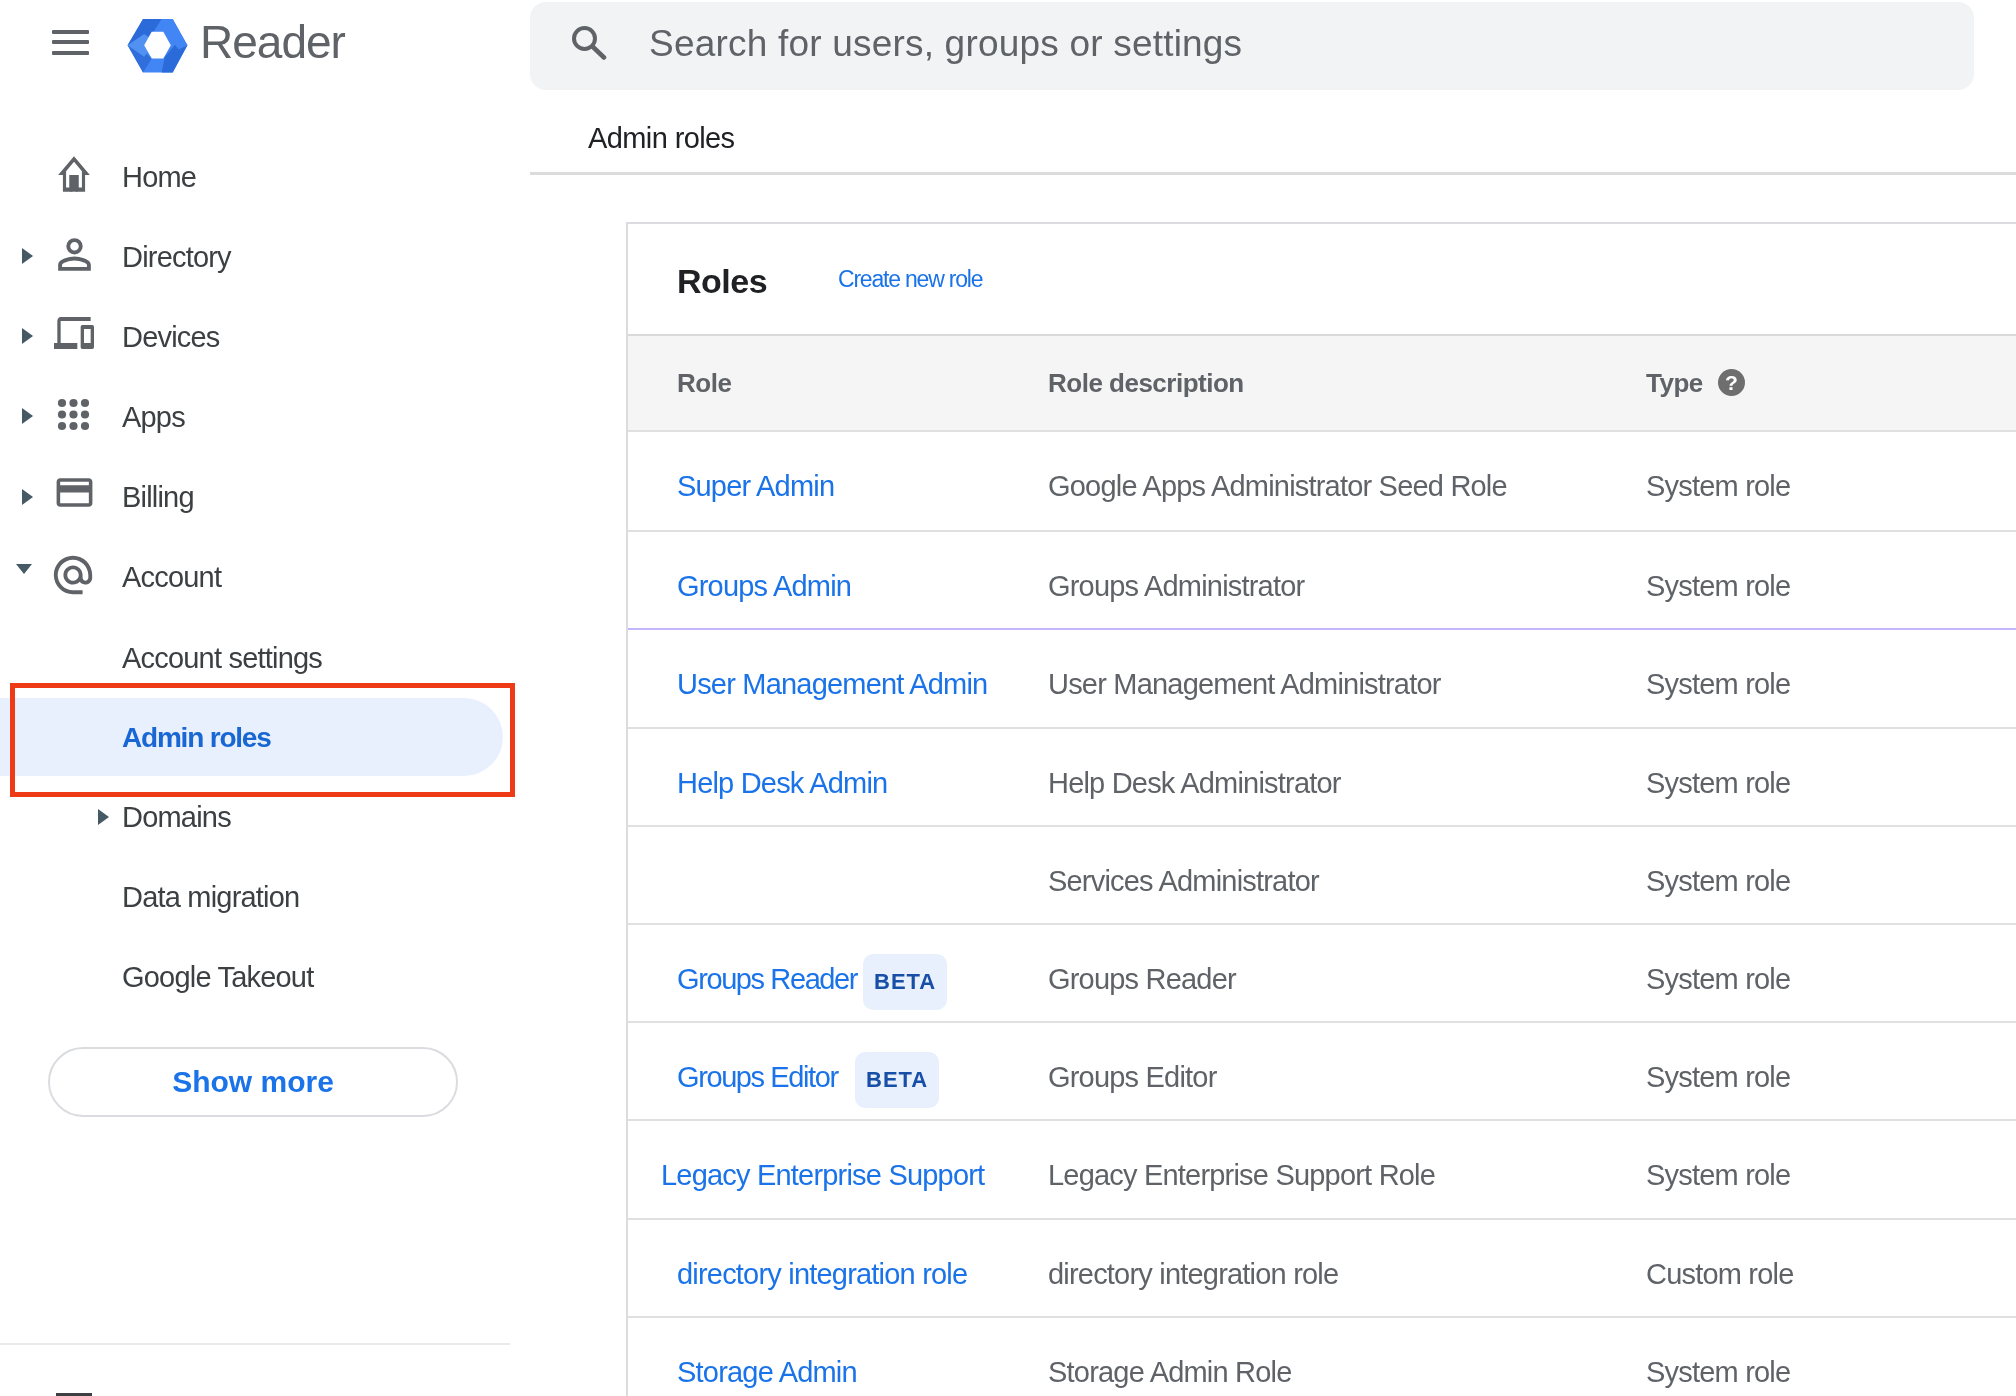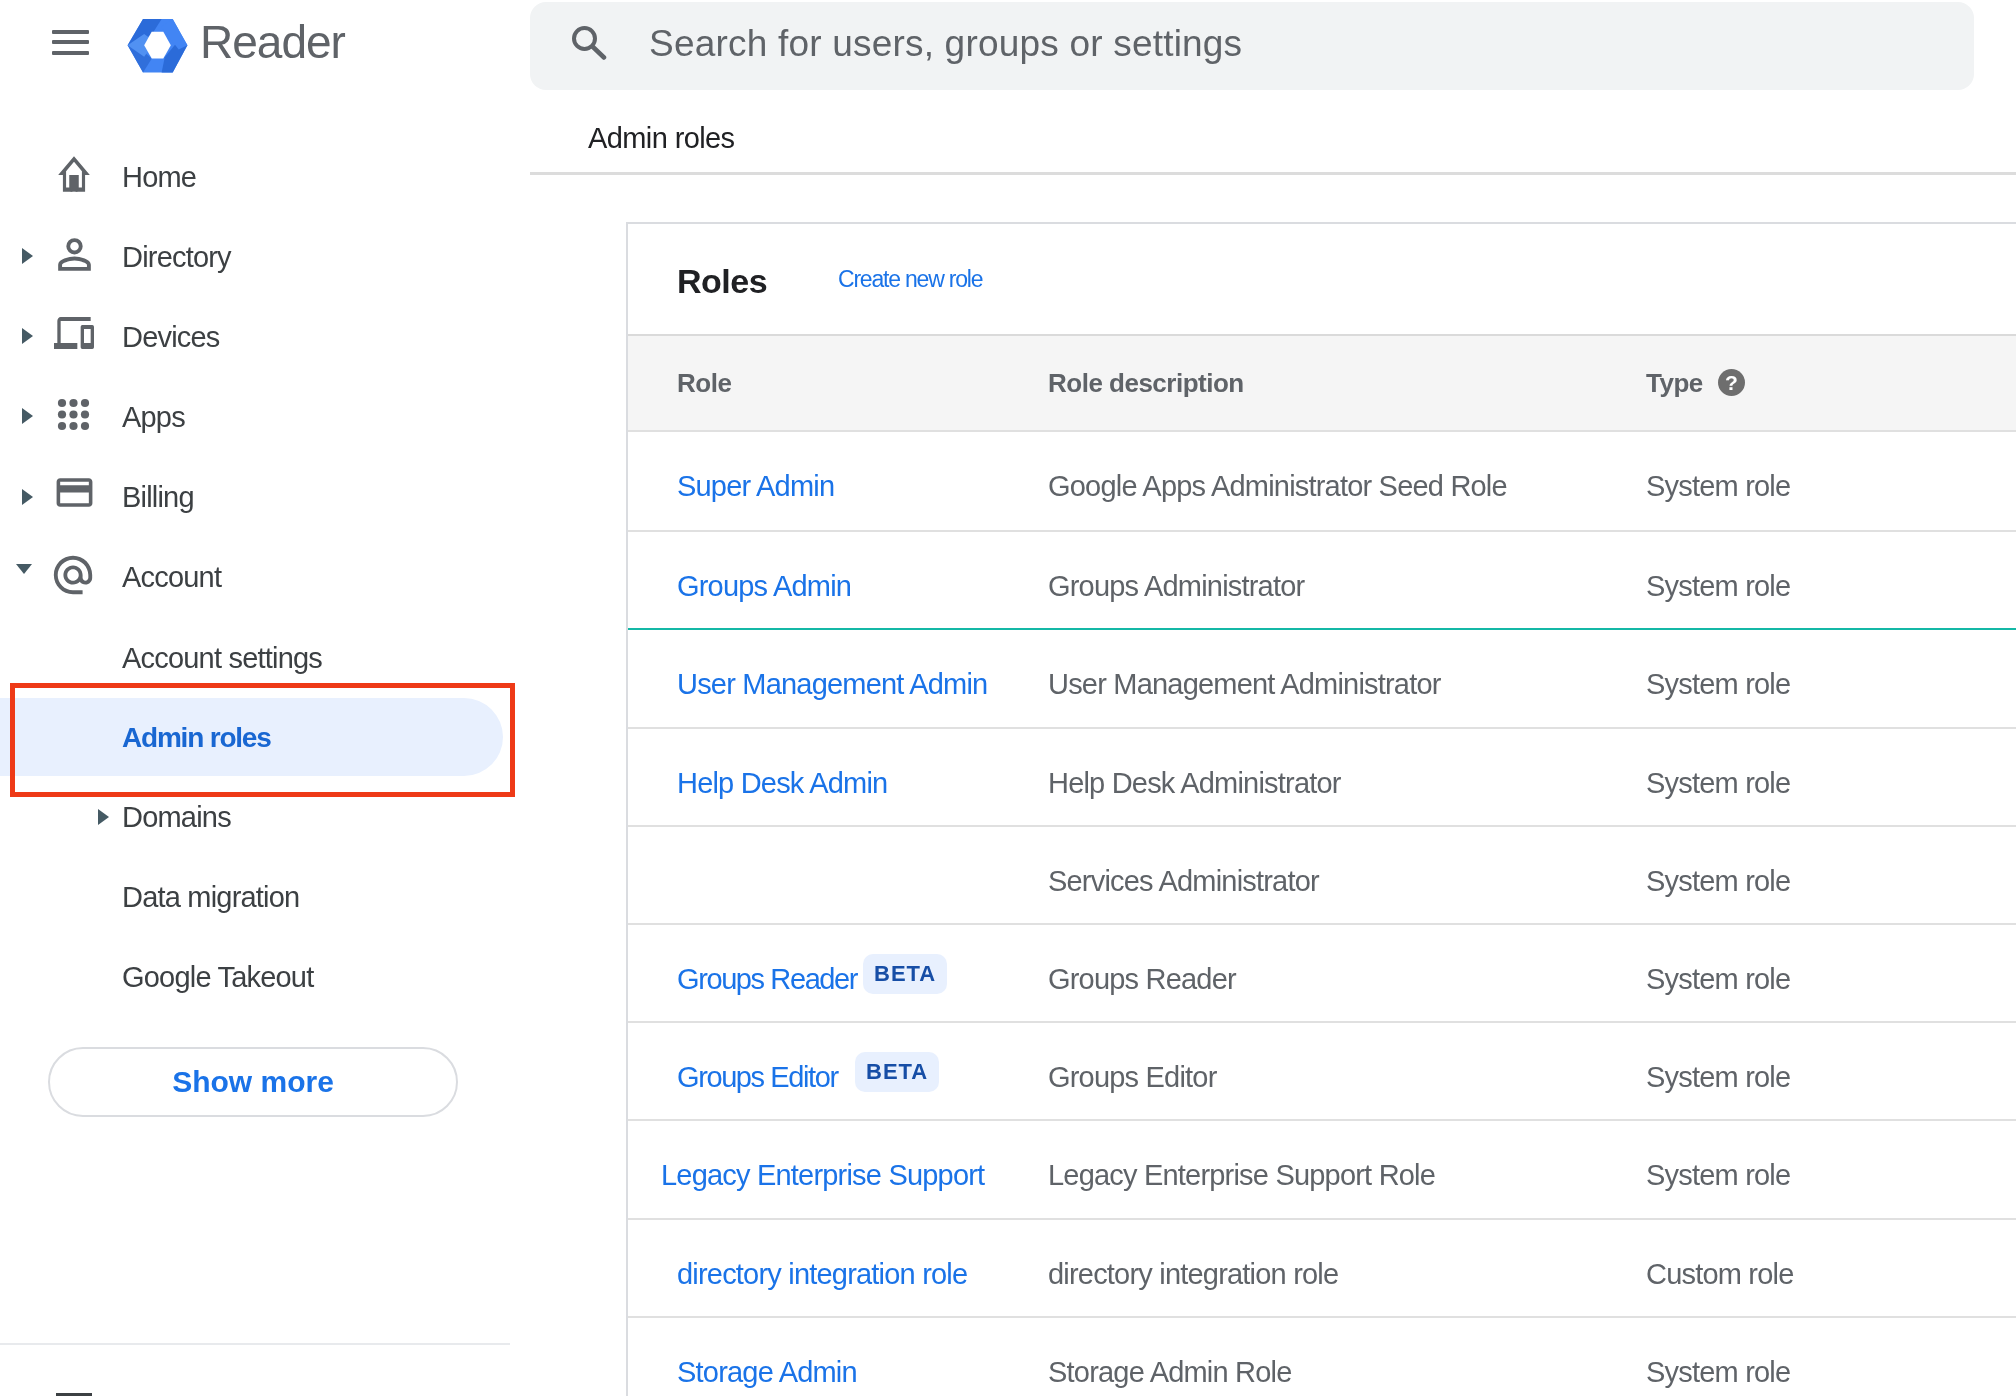--- a/index.html
+++ b/index.html
@@ -8,21 +8,21 @@
   .abs{position:absolute;}
   #page{position:relative;width:2016px;height:1396px;overflow:hidden;}
   .bar{position:absolute;left:52px;width:37px;height:4px;background:#5f6368;border-radius:1px;}
   .navtxt{font-size:29px;letter-spacing:-0.8px;color:#3c4043;white-space:nowrap;}
   .tri{position:absolute;width:0;height:0;}
   .row-link{font-size:29px;letter-spacing:-0.8px;color:#1a73e8;white-space:nowrap;}
   .row-desc{font-size:29px;letter-spacing:-0.8px;color:#5f6368;white-space:nowrap;}
   .hdr{font-size:26px;letter-spacing:-0.5px;color:#5f6368;font-weight:700;}
   .beta{display:inline-block;background:#e8f0fe;color:#174ea6;font-weight:700;
         font-size:22px;letter-spacing:1px;border-radius:10px;height:40px;line-height:40px;
-        padding:0 11px;}
+        padding:8px 11px;}
 </style>
 </head>
 <body>
 <div id="page">
 
   <div class="bar" style="top:30px;"></div>
   <div class="bar" style="top:40px;"></div>
   <div class="bar" style="top:51px;"></div>
 
   <svg class="abs" style="left:127px;top:16px;" width="61" height="61" viewBox="0 0 59 59">
@@ -123,21 +123,21 @@
   <div class="abs" style="left:628px;top:432px;width:1388px;height:98px;">
       <span class="abs row-link" style="left:49px;top:24px;height:60px;line-height:60px;">Super Admin</span>
       <span class="abs row-desc" style="left:420px;top:24px;height:60px;line-height:60px;">Google Apps Administrator Seed Role</span>
       <span class="abs row-desc" style="left:1018px;top:24px;height:60px;line-height:60px;">System role</span>
     </div>
   <div class="abs" style="left:628px;top:530px;width:1388px;height:98px;border-top:2px solid #e0e0e0;">
       <span class="abs row-link" style="left:49px;top:24px;height:60px;line-height:60px;">Groups Admin</span>
       <span class="abs row-desc" style="left:420px;top:24px;height:60px;line-height:60px;">Groups Administrator</span>
       <span class="abs row-desc" style="left:1018px;top:24px;height:60px;line-height:60px;">System role</span>
     </div>
-  <div class="abs" style="left:628px;top:628px;width:1388px;height:99px;border-top:2px solid #14b8a6;">
+  <div class="abs" style="left:628px;top:628px;width:1388px;height:99px;border-top:2px solid #c4b5fd;">
       <span class="abs row-link" style="left:49px;top:24px;height:60px;line-height:60px;">User Management Admin</span>
       <span class="abs row-desc" style="left:420px;top:24px;height:60px;line-height:60px;">User Management Administrator</span>
       <span class="abs row-desc" style="left:1018px;top:24px;height:60px;line-height:60px;">System role</span>
     </div>
   <div class="abs" style="left:628px;top:727px;width:1388px;height:98px;border-top:2px solid #e0e0e0;">
       <span class="abs row-link" style="left:49px;top:24px;height:60px;line-height:60px;">Help Desk Admin</span>
       <span class="abs row-desc" style="left:420px;top:24px;height:60px;line-height:60px;">Help Desk Administrator</span>
       <span class="abs row-desc" style="left:1018px;top:24px;height:60px;line-height:60px;">System role</span>
     </div>
   <div class="abs" style="left:628px;top:825px;width:1388px;height:98px;border-top:2px solid #e0e0e0;">

